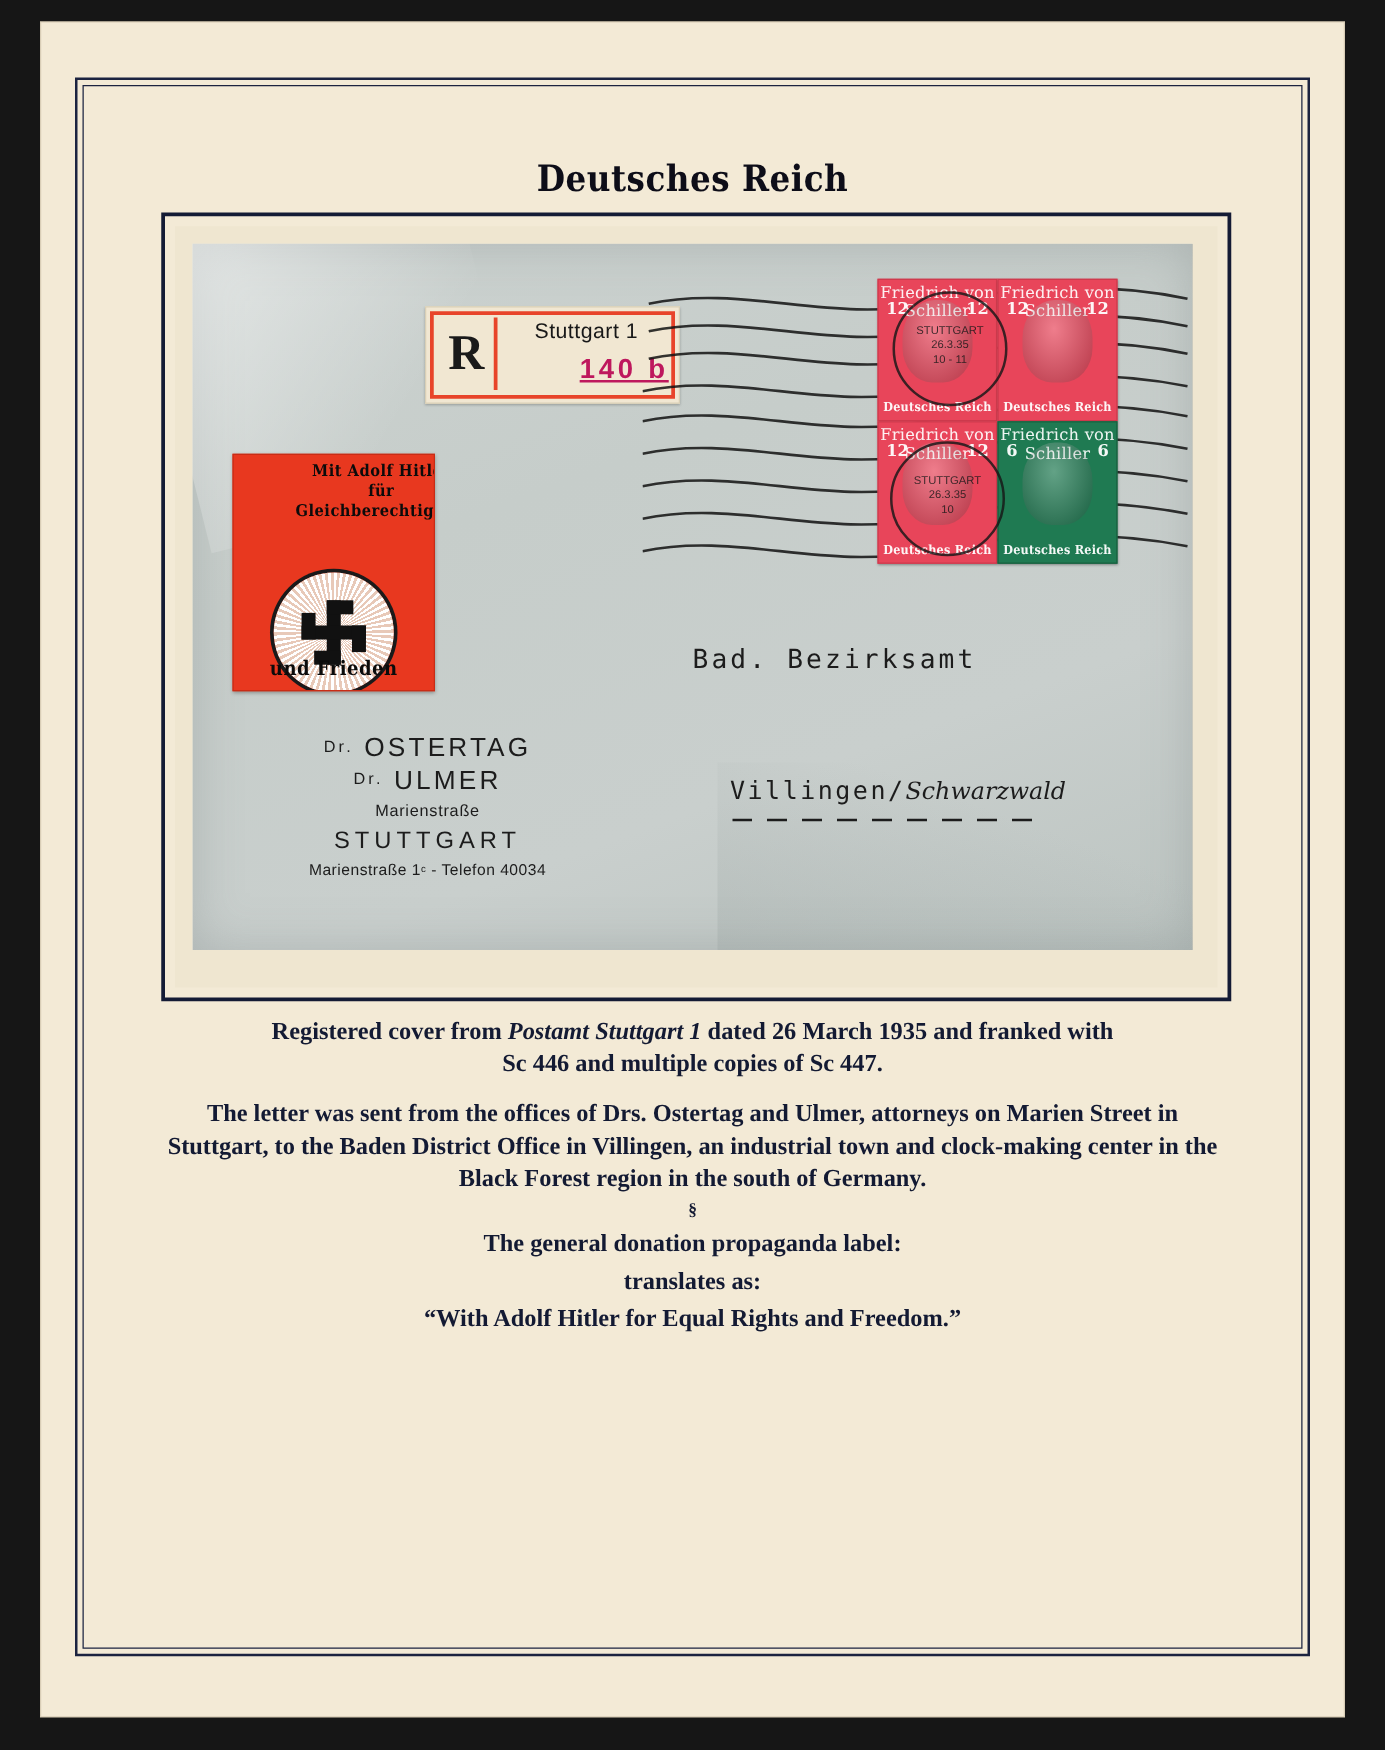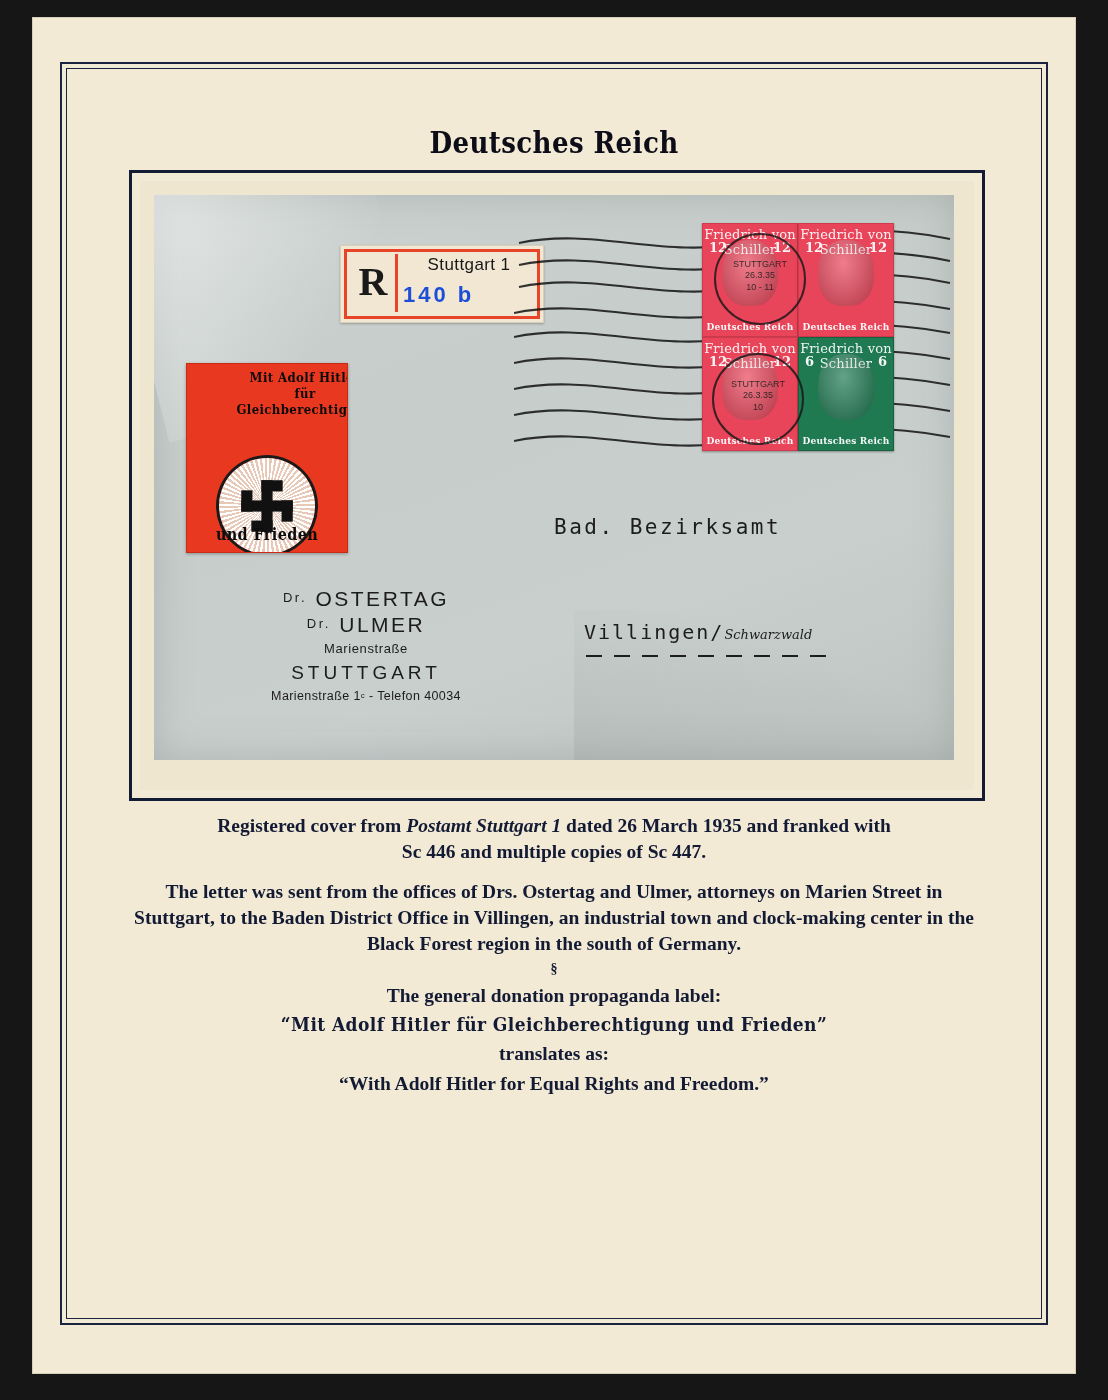--- a/index.html
+++ b/index.html
@@ -168,23 +168,24 @@
     letter-spacing: 0.4px;
   }
   .reg-num {
     position: absolute;
     left: 62px;
     top: 36px;
     right: 8px;
     font-family: "Liberation Sans", sans-serif;
     font-size: 22px;
     font-weight: bold;
-    color: #1d4ed8;
-    text-align: left;
+    color: #be185d;
+    text-align: right;
     letter-spacing: 3px;
+    text-decoration: underline;
   }
 
   
   .prop-label {
     position: absolute;
     left: 32px;
     top: 168px;
     width: 160px;
     height: 188px;
     background: #e8381f;
@@ -324,36 +325,36 @@
     left: 430px;
     top: 425px;
     font-family: "DejaVu Sans Mono", monospace;
     font-size: 20px;
     color: #1c1c1c;
     letter-spacing: 2px;
   }
   .addr-script {
     font-family: "DejaVu Serif", serif;
     font-style: italic;
-    font-size: 13px;
+    font-size: 19px;
     letter-spacing: 0px;
     margin-top: 48px;
   }
   .addr-underline {
     position: absolute;
     left: 432px;
     top: 460px;
     width: 250px;
     height: 2px;
     background: repeating-linear-gradient(90deg, #1c1c1c 0 16px, transparent 16px 28px);
   }
 
   .sender {
     position: absolute;
-    left: 52px;
+    left: 28px;
     top: 392px;
     width: 320px;
     text-align: center;
     color: #1c1c1c;
     font-family: "Liberation Sans", sans-serif;
   }
   .sender .l1 { font-size: 21px; letter-spacing: 2.5px; }
   .sender .l2 { font-size: 21px; letter-spacing: 2.5px; margin-top: 2px;}
   .sender .l3 { font-size: 13px; letter-spacing: 0.6px; margin-top: 4px;}
   .sender .l4 { font-size: 19px; letter-spacing: 4px; margin-top: 6px;}
@@ -514,21 +515,20 @@
         <span>Registered cover from </span><em class="ital">Postamt Stuttgart 1</em><span> dated 26 March 1935 and franked with</span><br>
         <span>Sc 446 and multiple copies of Sc 447.</span>
       </p>
 
       <p class="cap-p tight">The letter was sent from the offices of Drs. Ostertag and Ulmer, attorneys on Marien Street in Stuttgart, to the Baden District Office in Villingen, an industrial town and clock-making center in the Black Forest region in the south of Germany.</p>
 
       <div class="cap-sec">§</div>
 
       <p class="cap-p tight">The general donation propaganda label:</p>
 
-      <p class="cap-fraktur fraktur">“Mit Adolf Hitler für Gleichberechtigung und Frieden”</p>
 
       <p class="cap-p tight">translates as:</p>
 
       <p class="cap-p">“With Adolf Hitler for Equal Rights and Freedom.”</p>
     </div>
 
   </div>
 </div>
 
 </body></html>

